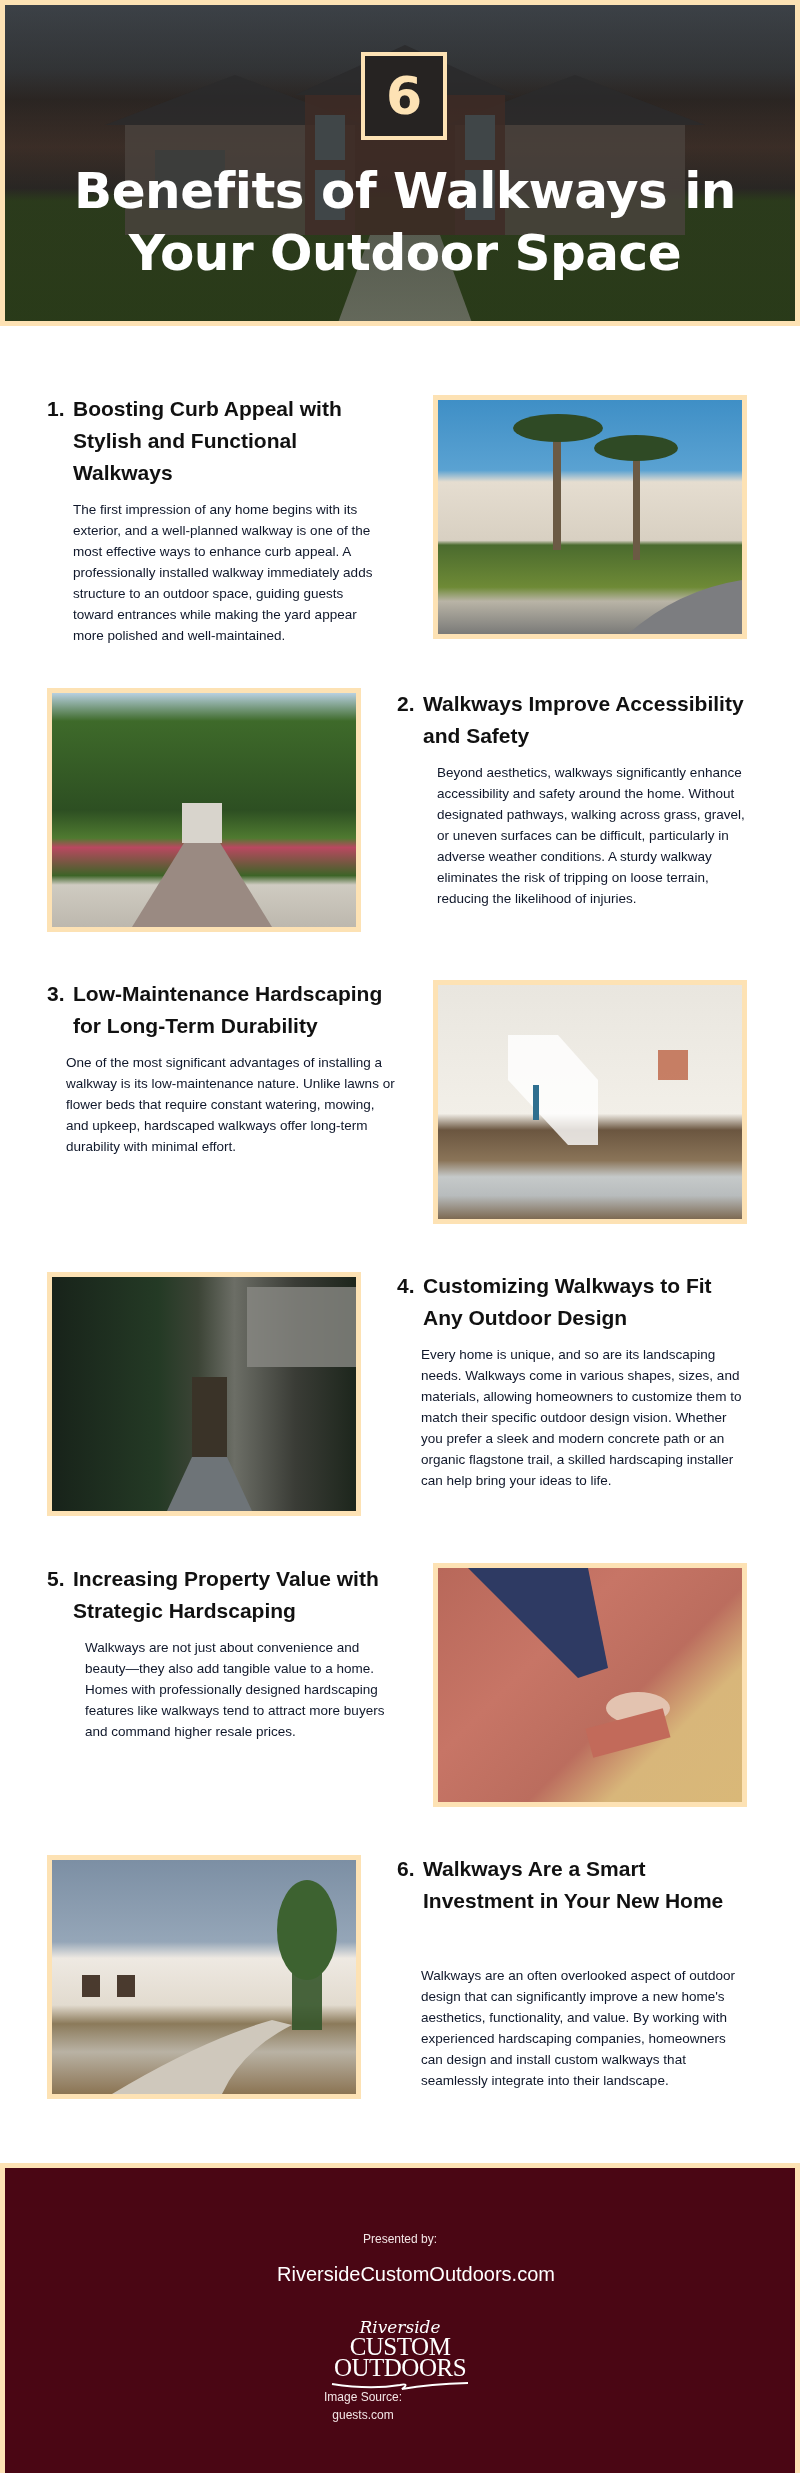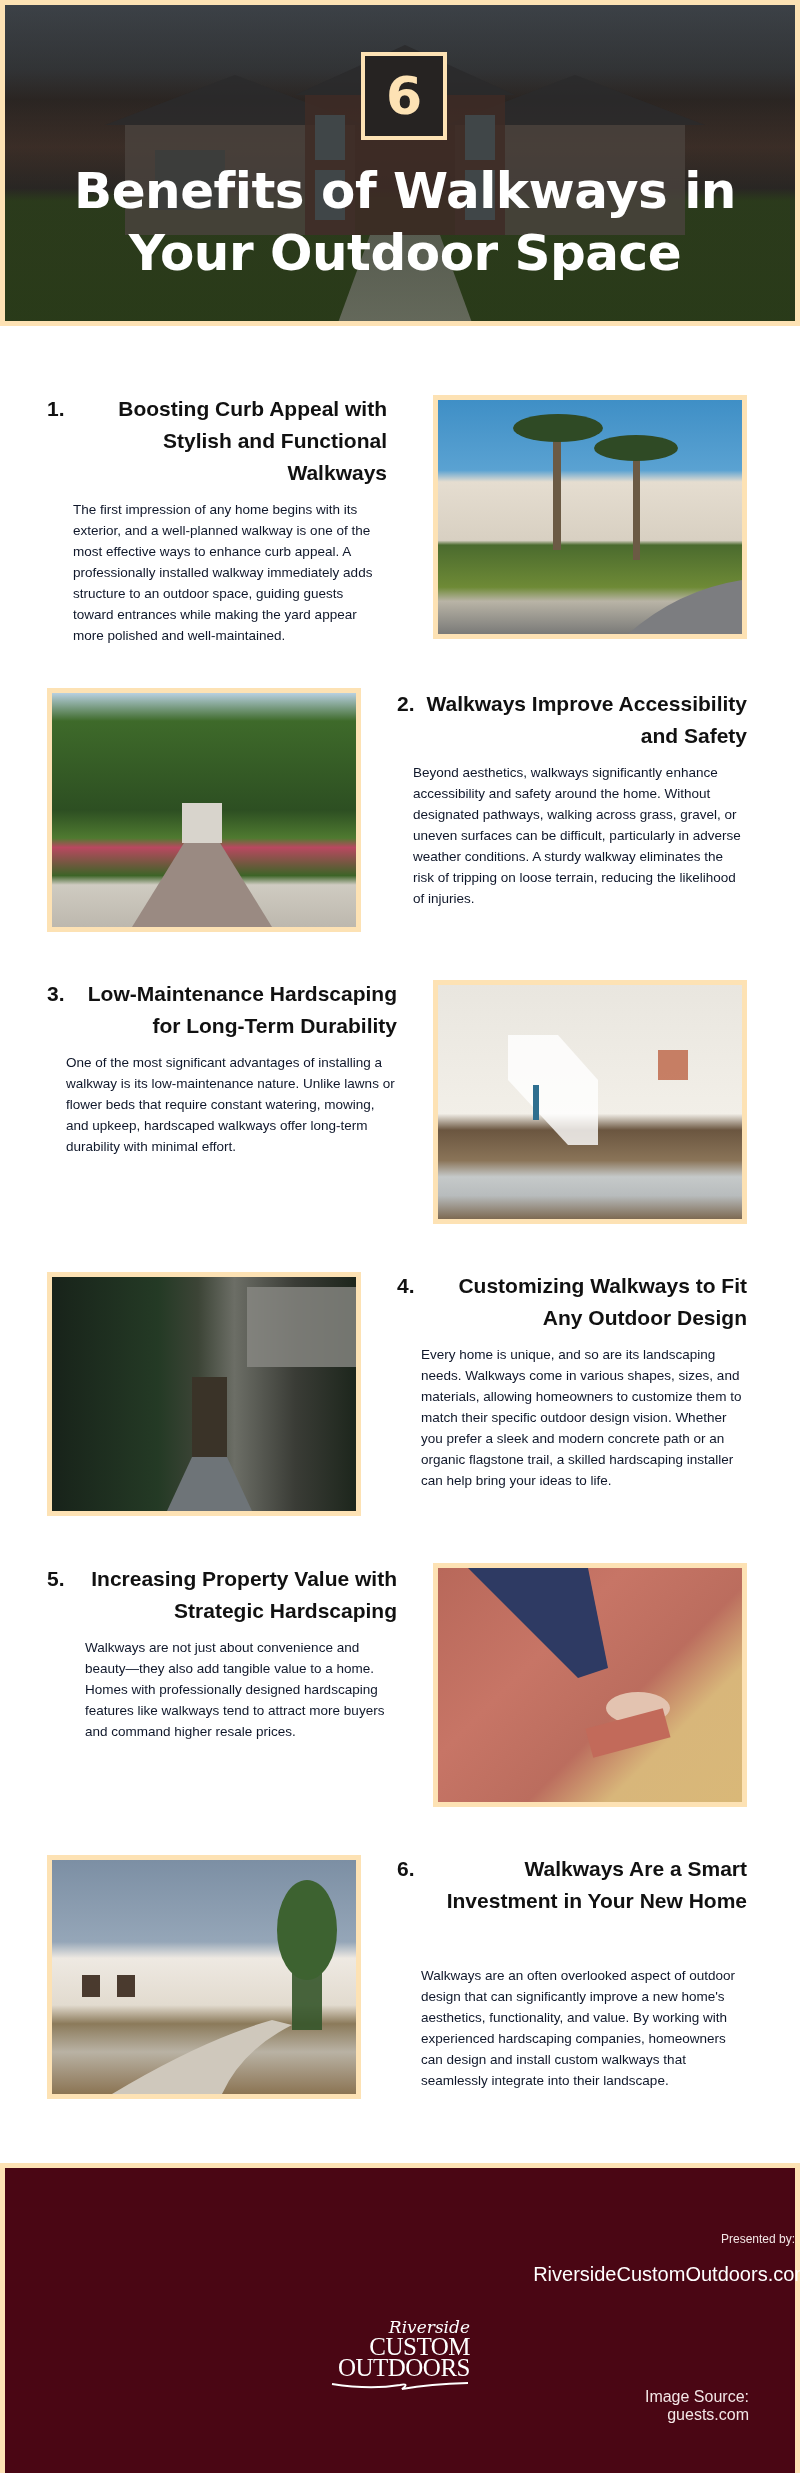--- a/index.html
+++ b/index.html
@@ -40,21 +40,21 @@
     }
 
     
     .section { position: absolute; left: 0; width: 800px; }
     .text-block { position: absolute; }
     .heading {
       display: flex; font-family: "Liberation Sans", sans-serif; font-weight: bold;
       font-size: 21px; line-height: 32px; color: #111111;
     }
     .heading .num { flex: 0 0 auto; width: 26px; }
-    .heading .title { flex: 1; text-align: right; }
+    .heading .title { flex: 1; }
     .body-text {
       margin-top: 10px; font-family: "Liberation Sans", sans-serif; font-size: 13.5px;
       line-height: 21px; color: #0f172a;
     }
     .photo {
       position: absolute; width: 314px; height: 244px;
       border: 5px solid #fde2b4; background: #ddd; overflow: hidden;
     }
 
     
@@ -68,40 +68,40 @@
       linear-gradient(90deg, #18231a 0%, #243a25 35%, #3c4436 48%, #6c6e66 60%, #3a3c36 80%, #1d261c 100%); }
     .photo-5 { background:
       linear-gradient(135deg, #b8685a 0%, #c77566 35%, #bb6d5e 60%, #d8b67a 75%, #d9b878 100%); }
     .photo-6 { background:
       linear-gradient(180deg, #7c8fa4 0%, #95a6b8 35%, #eee9e2 42%, #e2dbcf 62%, #8b7a5a 70%, #b9b2a4 82%, #8b7453 100%); }
 
     
     .footer {
       position: absolute; left: 0; top: 2163px; width: 800px; height: 310px;
       background: #4a0614; border: 5px solid #fde2b4; border-bottom: 0;
-      color: #ffffff; text-align: right;
+      color: #ffffff; text-align: center;
     }
     .presented {
       position: absolute; left: 0; top: 64px; width: 790px; font-size: 12px; color: #f3e6e6;
       font-family: "Liberation Sans", sans-serif;
     }
     .website {
       position: absolute; left: 16px; top: 95px; width: 790px; font-size: 20px; color: #ffffff;
       font-family: "Liberation Sans", sans-serif;
     }
     .logo { position: absolute; left: 325px; top: 150px; width: 140px; height: 82px; }
     .logo .script {
       display: block; font-family: "DejaVu Serif", serif; font-style: italic; font-size: 17px; line-height: 18px;
     }
     .logo .big {
       display: block; font-family: "Liberation Serif", serif; font-size: 25px; line-height: 21px; letter-spacing: -0.5px;
     }
     .img-source {
-      position: absolute; left: 0; top: 220px; width: 716px; font-size: 16px; color: #f3e6e6;
-      font-family: "Liberation Sans", sans-serif; line-height: 18px; margin-left: 28px;
+      position: absolute; left: 0; top: 220px; width: 716px; font-size: 12px; color: #f3e6e6;
+      font-family: "Liberation Sans", sans-serif; line-height: 18px;
     }
   </style>
 </head>
 <body>
 
 <div class="hero">
   <svg class="hero-house" viewBox="0 0 680 200">
     <polygon points="40,80 170,30 300,80" fill="#2a2a2c" opacity="0.8"></polygon>
     <polygon points="380,80 510,30 640,80" fill="#2a2a2c" opacity="0.8"></polygon>
     <rect x="60" y="80" width="230" height="110" fill="#4b443f" opacity="0.8"></rect>
@@ -148,21 +148,21 @@
     <svg width="304" height="234" viewBox="0 0 304 234">
       <polygon points="135,145 165,145 220,234 80,234" fill="#9a8a82"></polygon>
       <rect x="130" y="110" width="40" height="40" fill="#d8d4cc"></rect>
     </svg>
   </div>
   <div class="text-block" style="left:397px; top:8px; width:350px;">
     <div class="heading">
       <span class="num">2.</span>
       <span class="title">Walkways Improve Accessibility and Safety</span>
     </div>
-    <div class="body-text" style="margin-left:16px;">Beyond aesthetics, walkways significantly enhance accessibility and safety around the home. Without designated pathways, walking across grass, gravel, or uneven surfaces can be difficult, particularly in adverse weather conditions. A sturdy walkway eliminates the risk of tripping on loose terrain, reducing the likelihood of injuries.</div>
+    <div class="body-text" style="margin-left:40px;">Beyond aesthetics, walkways significantly enhance accessibility and safety around the home. Without designated pathways, walking across grass, gravel, or uneven surfaces can be difficult, particularly in adverse weather conditions. A sturdy walkway eliminates the risk of tripping on loose terrain, reducing the likelihood of injuries.</div>
   </div>
 </div>
 
 <div class="section" style="top:970px;">
   <div class="text-block" style="left:47px; top:8px; width:350px;">
     <div class="heading">
       <span class="num">3.</span>
       <span class="title">Low-Maintenance Hardscaping for Long-Term Durability</span>
     </div>
     <div class="body-text" style="margin-left:19px;">One of the most significant advantages of installing a walkway is its low-maintenance nature. Unlike lawns or flower beds that require constant watering, mowing, and upkeep, hardscaped walkways offer long-term durability with minimal effort.</div>

